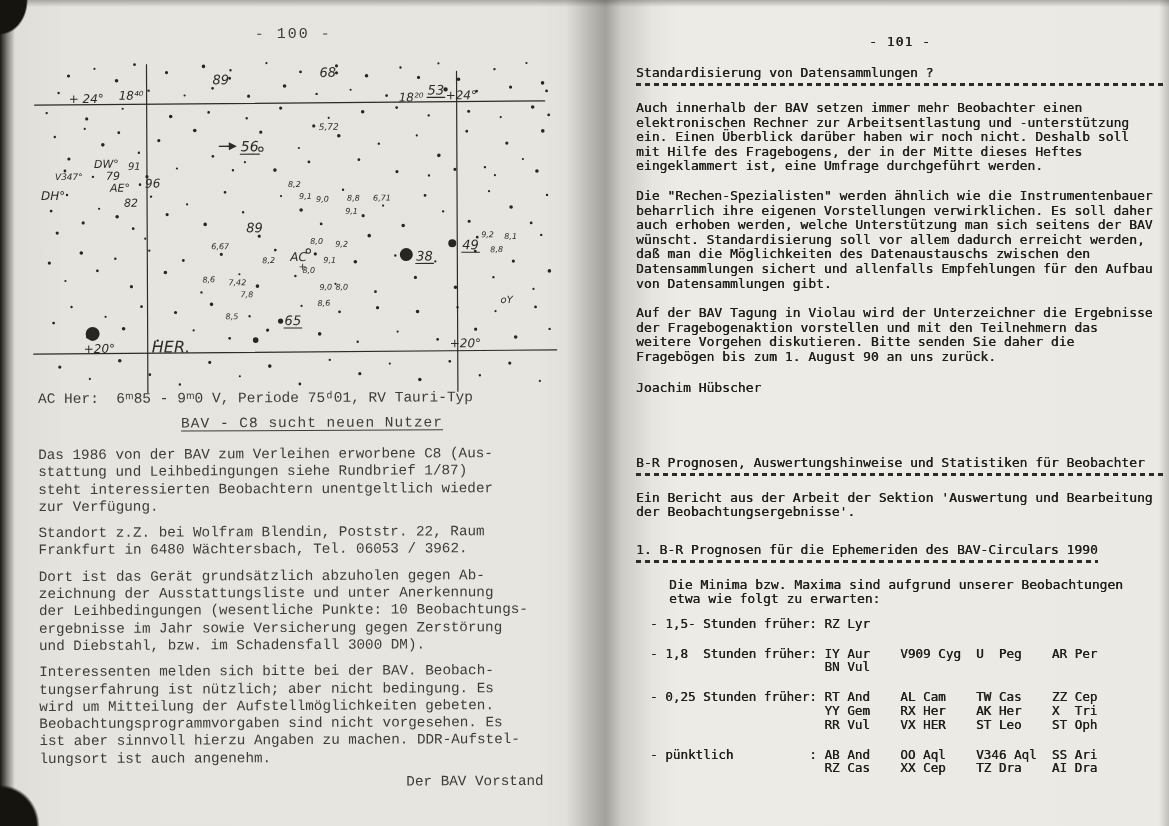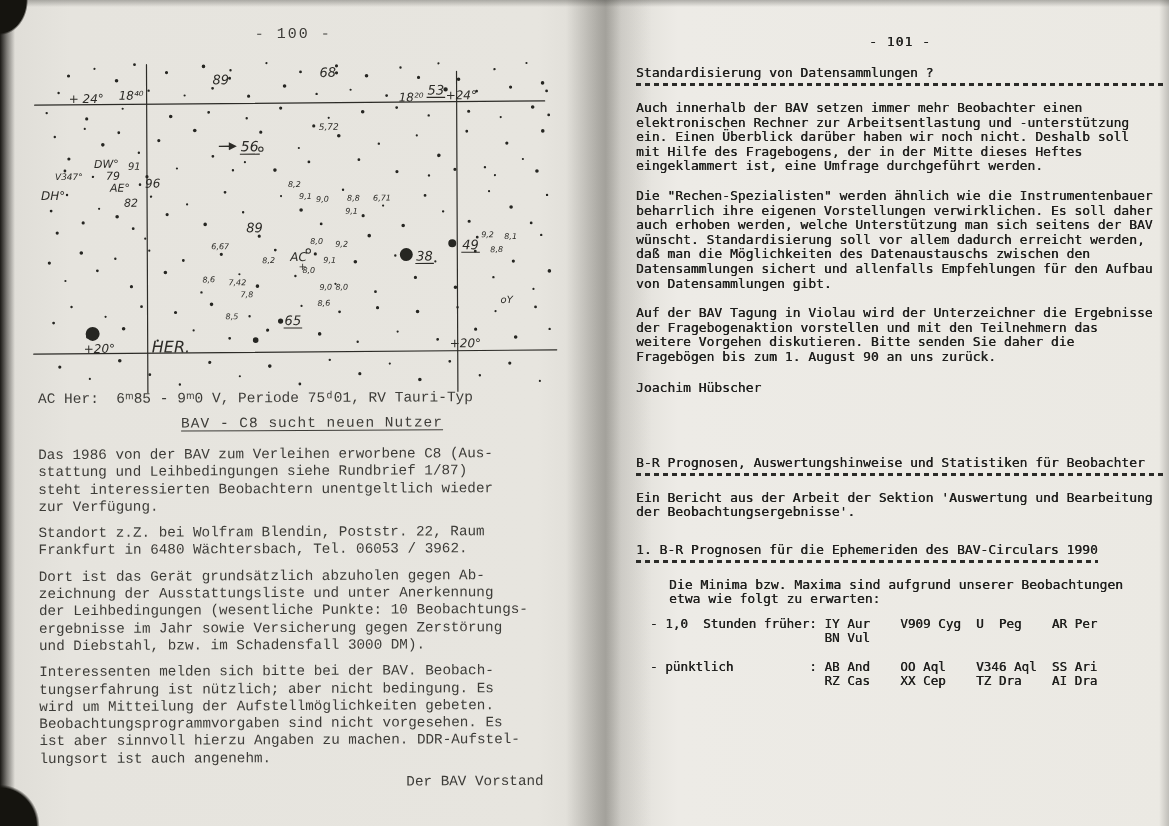--- a/index.html
+++ b/index.html
@@ -368,22 +368,26 @@
     <div class="rpara note">Ein Bericht aus der Arbeit der Sektion 'Auswertung und Bearbeitung
 der Beobachtungsergebnisse'.</div>
 
     <div class="rhead">1. B-R Prognosen für die Ephemeriden des BAV-Circulars 1990</div>
     <div class="dashes dashes-short"></div>
 
     <div class="rpara intro">Die Minima bzw. Maxima sind aufgrund unserer Beobachtungen
 etwa wie folgt zu erwarten:</div>
 
     <div class="ptable">
-        <div class="pgroup">- 1,0  Stunden früher: IY Aur    V909 Cyg  U  Peg    AR Per
+        <div class="pgroup">- 1,5- Stunden früher: RZ Lyr</div>
+        <div class="pgroup">- 1,8  Stunden früher: IY Aur    V909 Cyg  U  Peg    AR Per
                        BN Vul</div>
+        <div class="pgroup">- 0,25 Stunden früher: RT And    AL Cam    TW Cas    ZZ Cep
+                       YY Gem    RX Her    AK Her    X  Tri
+                       RR Vul    VX HER    ST Leo    ST Oph</div>
         <div class="pgroup">- pünktlich          : AB And    OO Aql    V346 Aql  SS Ari
                        RZ Cas    XX Cep    TZ Dra    AI Dra</div>
       </div>
   </section>
 
   <div class="ov gutter"></div>
   <div class="ov edge-left"></div>
   <div class="ov edge-top"></div>
   <div class="ov edge-right"></div>
   <div class="ov corner-tl"></div>

